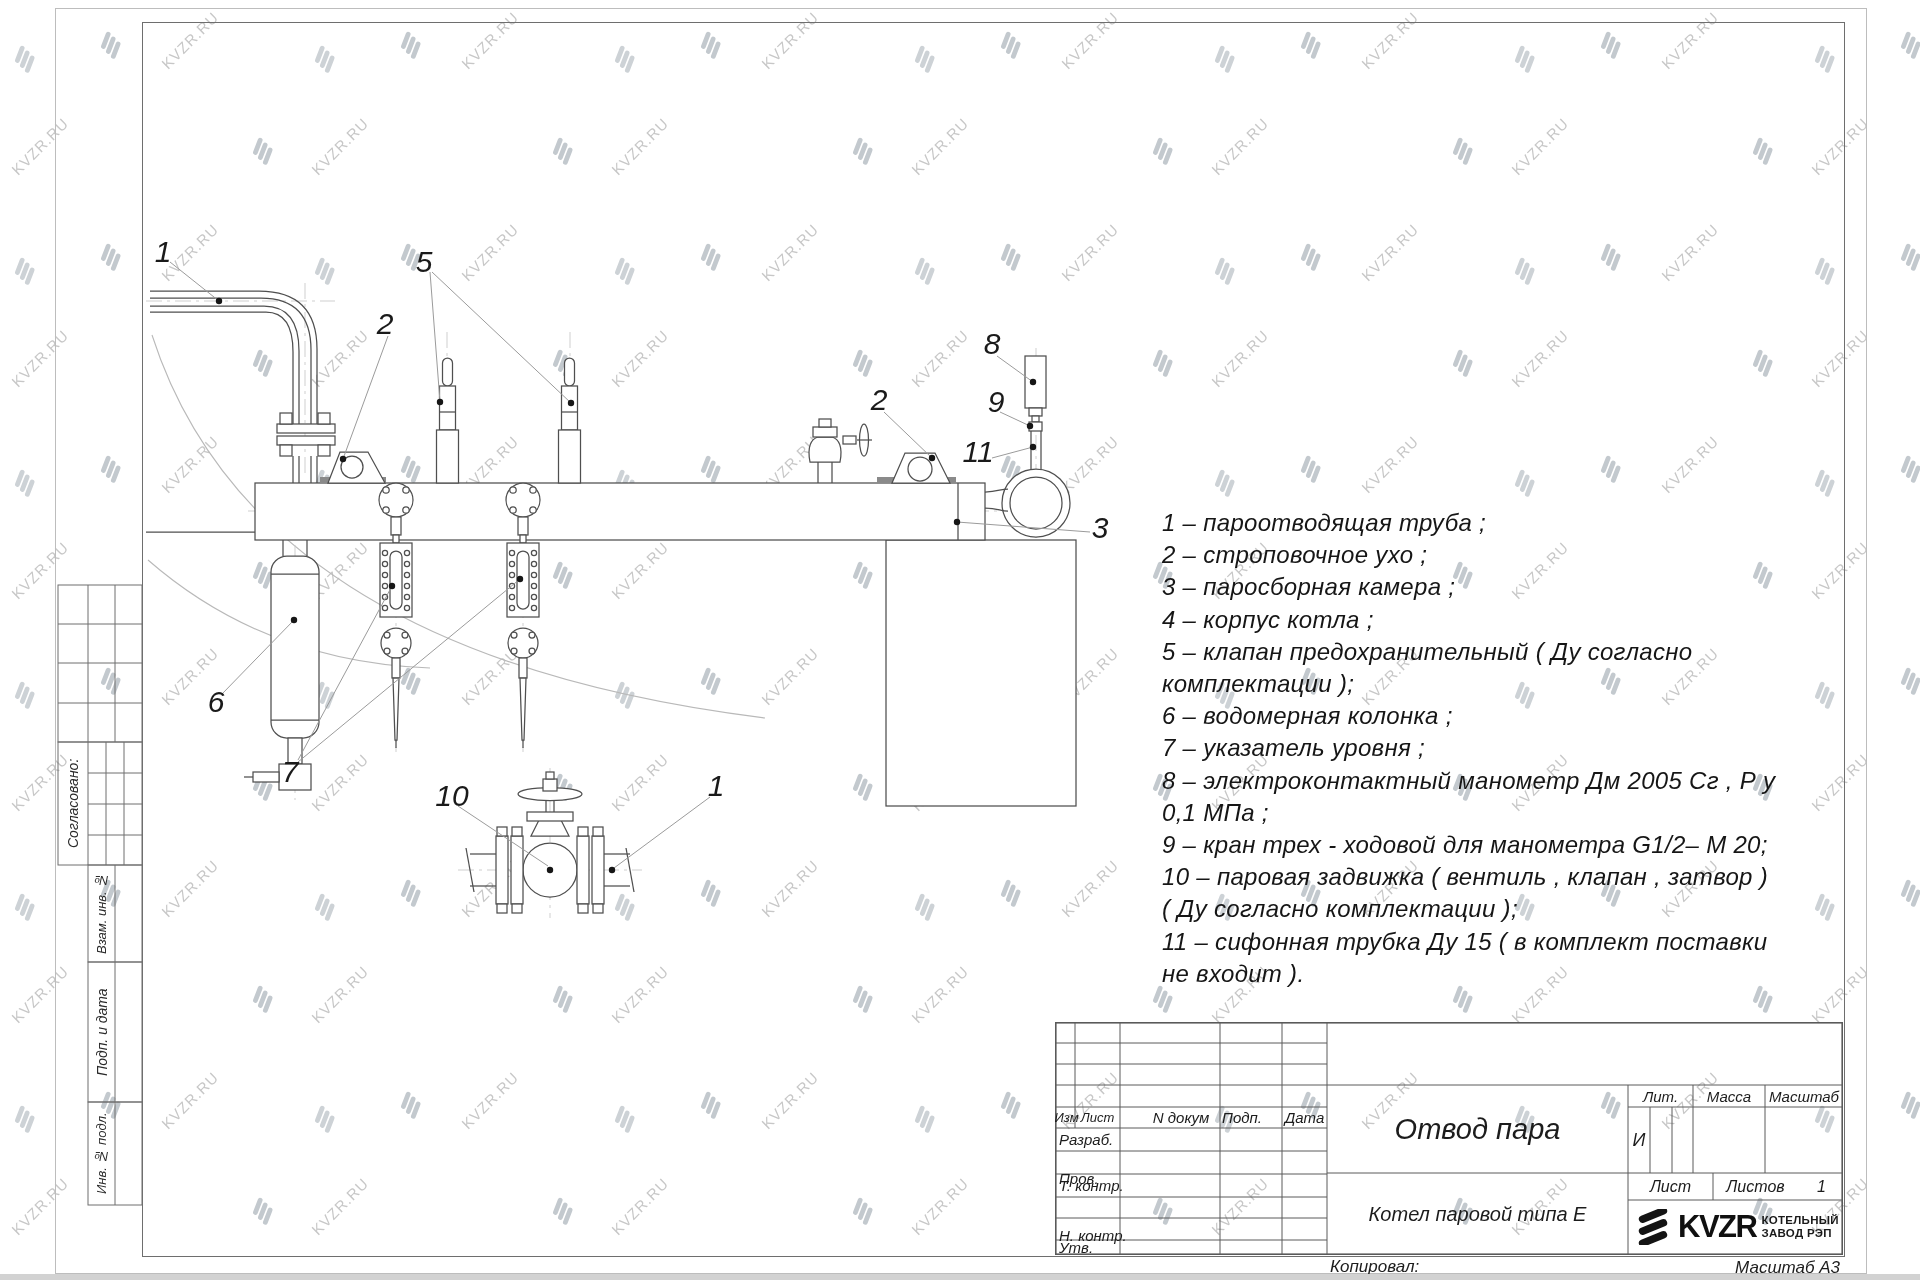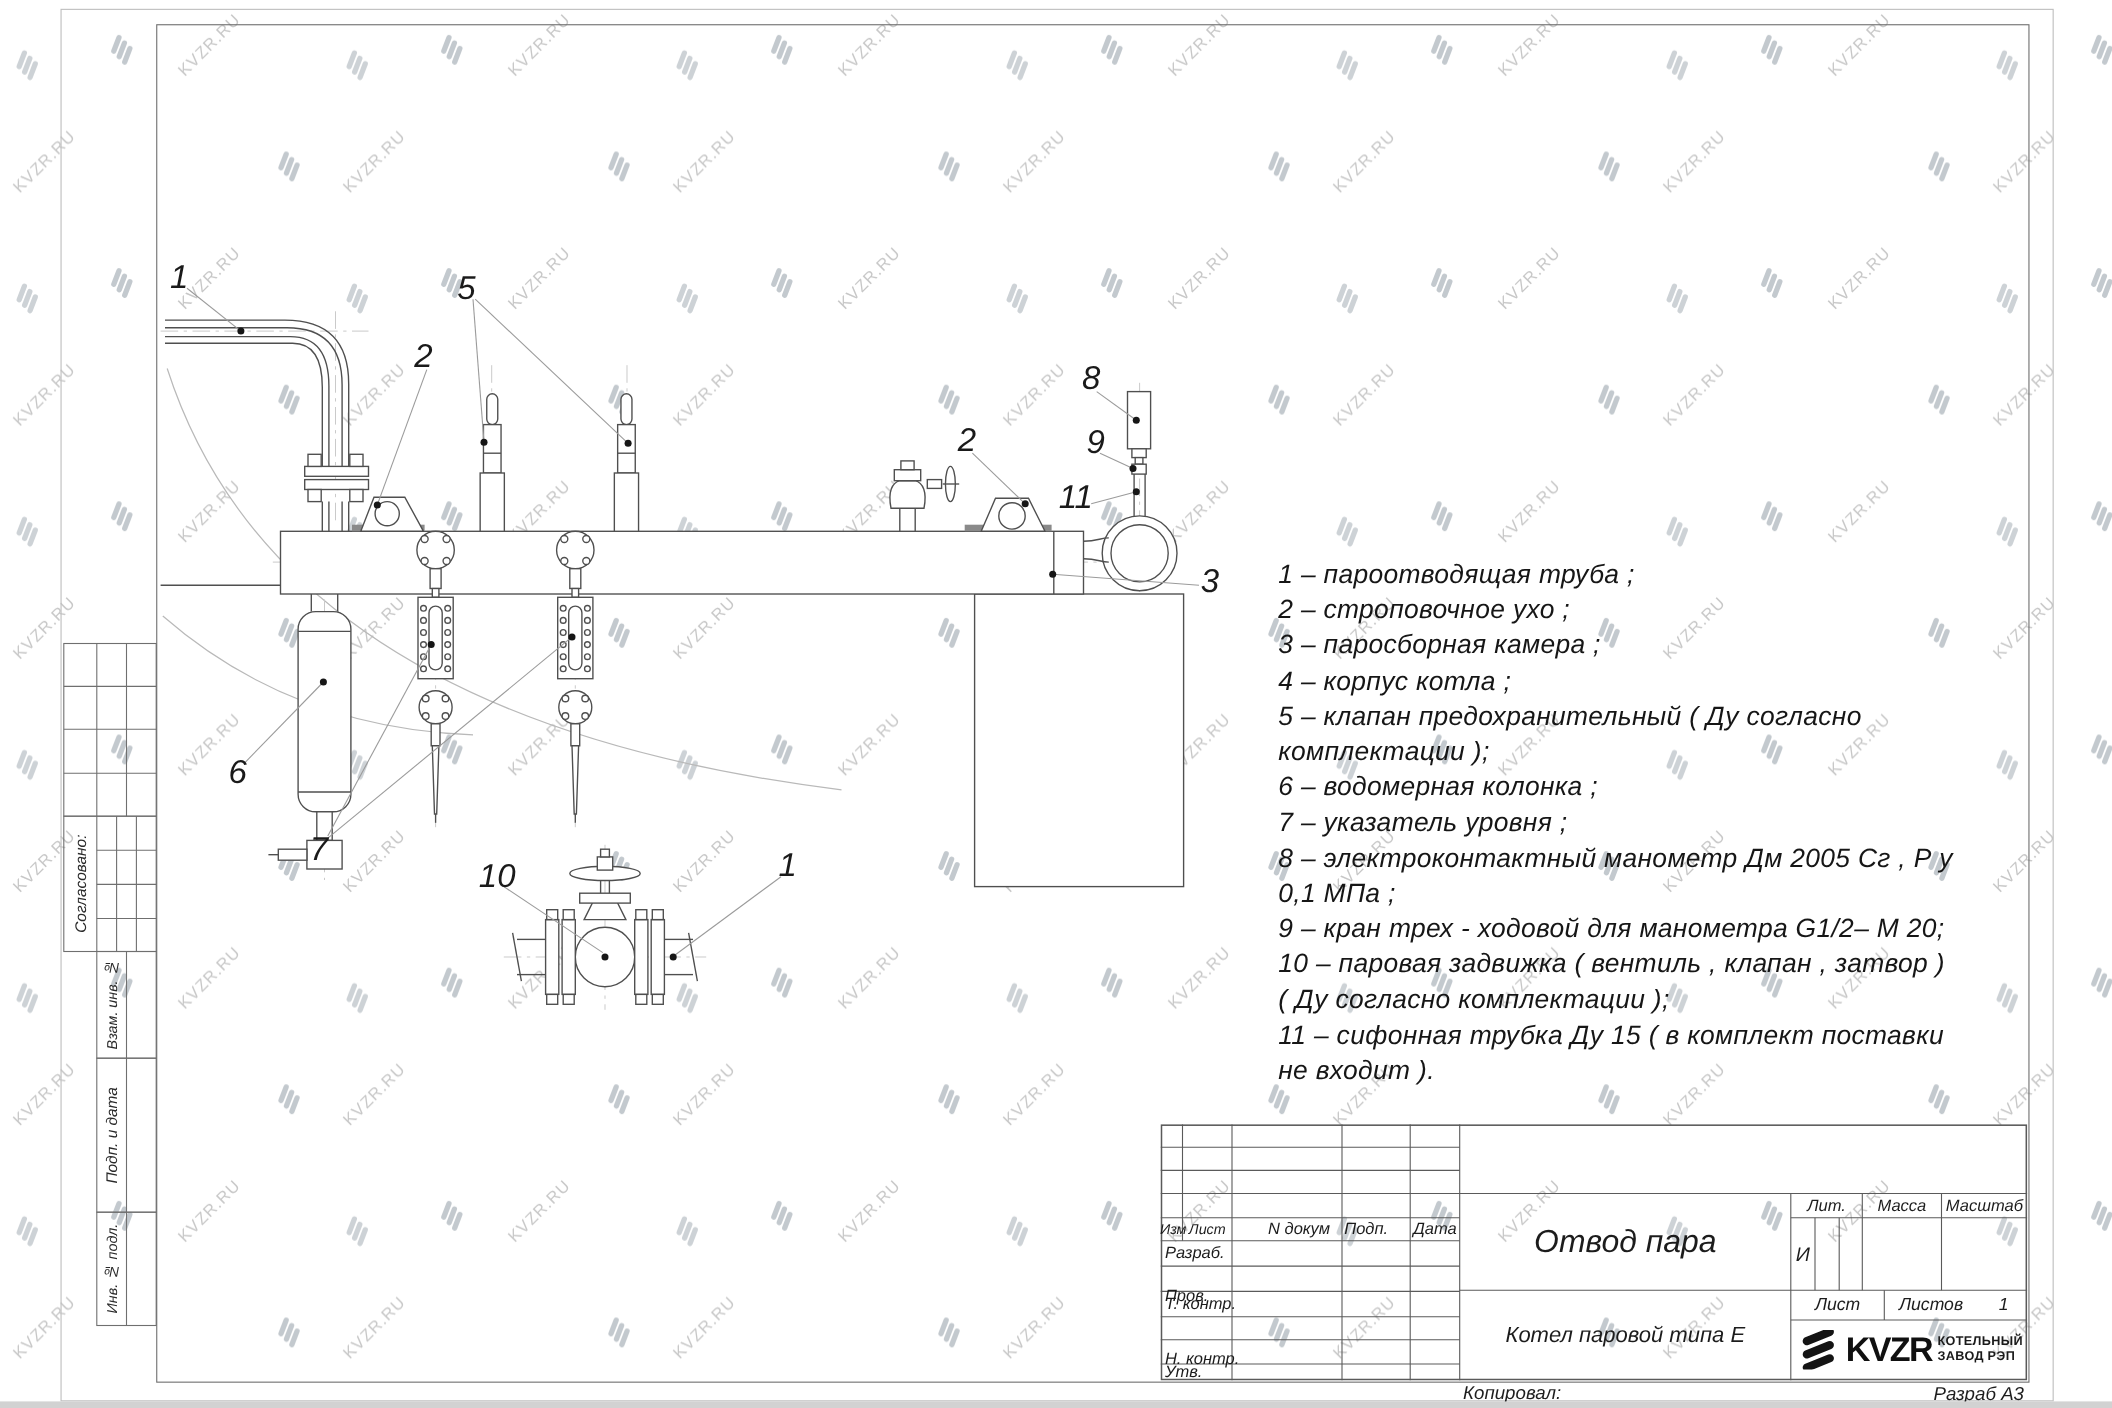--- a/index.html
+++ b/index.html
@@ -416,15 +416,15 @@
       </svg>
       <span id="logo-name">KVZR</span>
       <span style="display:flex;flex-direction:column;">
         <span class="logo-sub">КОТЕЛЬНЫЙ</span>
         <span class="logo-sub">ЗАВОД РЭП</span>
       </span>
     </div>
   </div>
 
   <div id="copied" class="abs it">Копировал:</div>
-  <div id="format" class="abs it">Разраб А3</div>
+  <div id="format" class="abs it">Масштаб А3</div>
   <div id="scan-strip" class="abs"></div>
 </div>
 
 </body></html>

